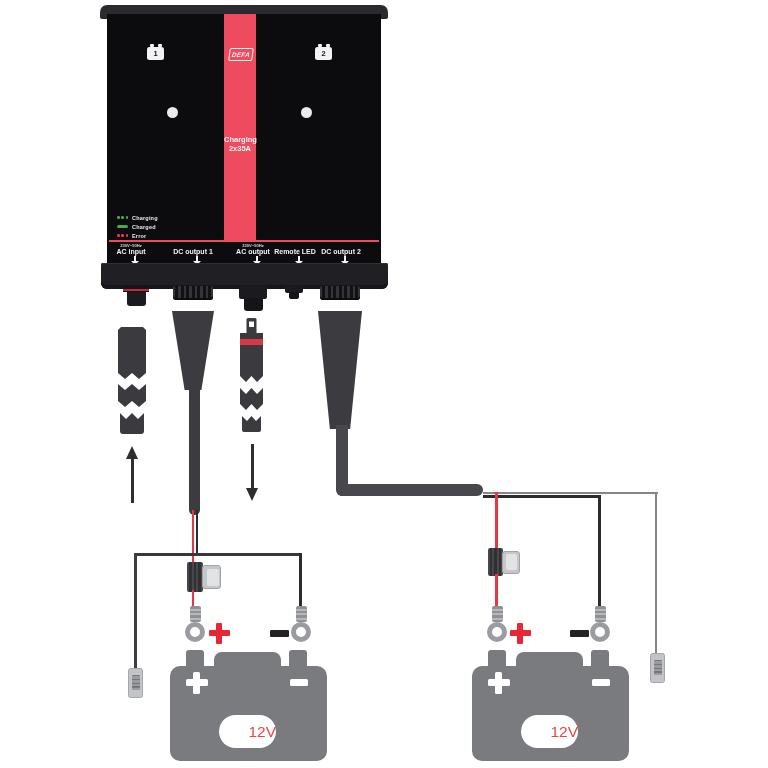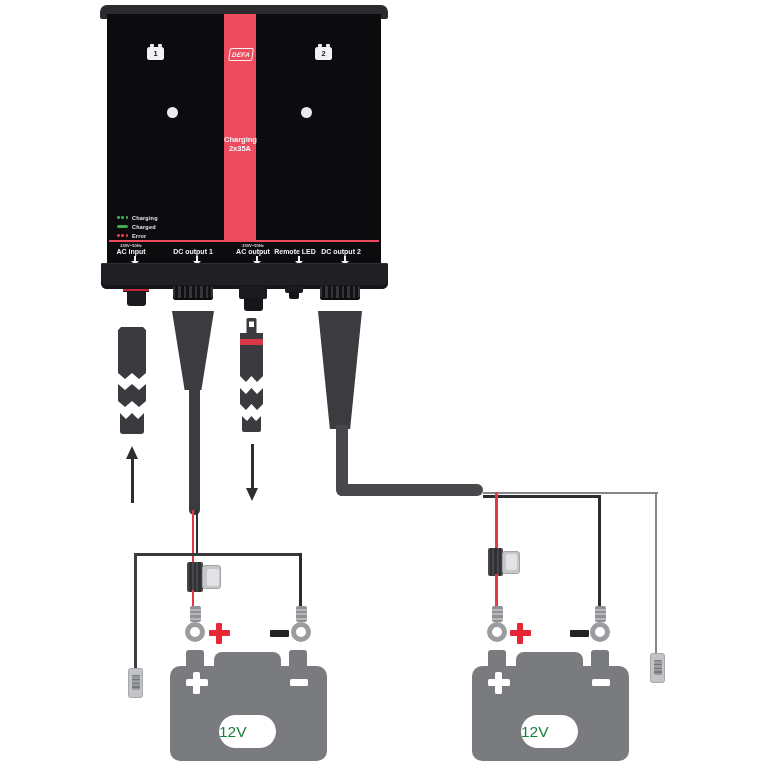--- a/index.html
+++ b/index.html
@@ -125,22 +125,22 @@
   .bat-hump{width:67px;height:16px;background:#7a7b7f;border-radius:8px 8px 0 0;}
   .bat-body{width:157px;height:95px;background:#7a7b7f;border-radius:10px;}
   .b1-tl{left:186px;top:650px;} .b1-tr{left:289px;top:650px;} .b1-h{left:214px;top:652px;} .b1-b{left:170px;top:666px;}
   .b2-tl{left:488px;top:650px;} .b2-tr{left:591px;top:650px;} .b2-h{left:516px;top:652px;} .b2-b{left:472px;top:666px;}
   .wplus{width:22px;height:22px;}
   .wplus::before{content:"";position:absolute;left:0;top:7.5px;width:22px;height:7px;background:#fff;border-radius:1.5px;}
   .wplus::after{content:"";position:absolute;left:7.5px;top:0;width:7px;height:22px;background:#fff;border-radius:1.5px;}
   .wp-1{left:185.5px;top:671.5px;} .wp-2{left:487.5px;top:671.5px;}
   .wminus{width:18px;height:7px;background:#fff;border-radius:1.5px;}
   .wm-1{left:290px;top:679px;} .wm-2{left:592px;top:679px;}
-  .pill{width:57px;height:33px;background:#fff;border-radius:16.5px;text-align:left;
-        line-height:33px;font-size:15.5px;color:#15803d;}
+  .pill{width:57px;height:33px;background:#fff;border-radius:16.5px;text-align:right;
+        line-height:33px;font-size:15.5px;color:#ef4444;}
   .pill1{left:219px;top:715px;} .pill2{left:521px;top:715px;}
 
   .annotation{left:328px;top:541px;font-size:29px;color:#3b3b3d;word-spacing:9px;letter-spacing:.5px;}
 </style>
 </head>
 <body>
 
 <div class="stage">
 
   <div class="abs bezel"></div>

